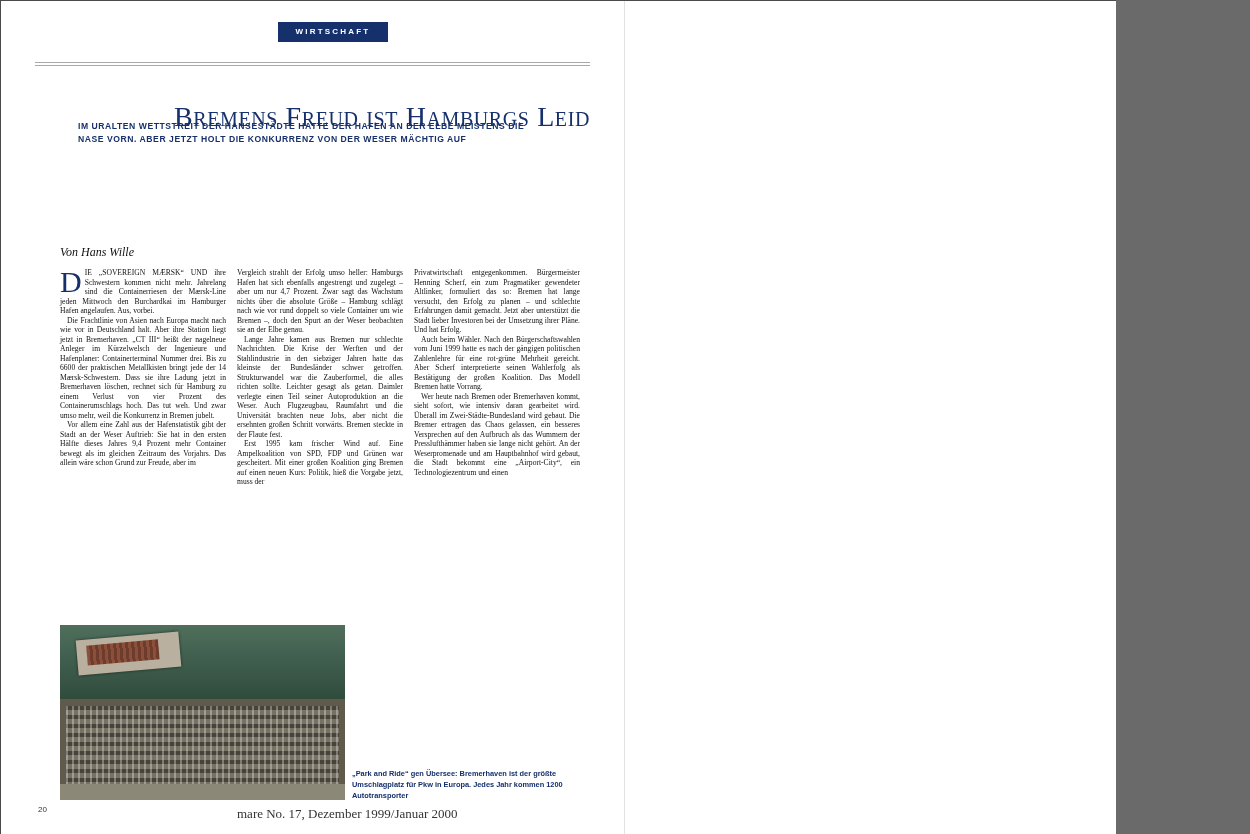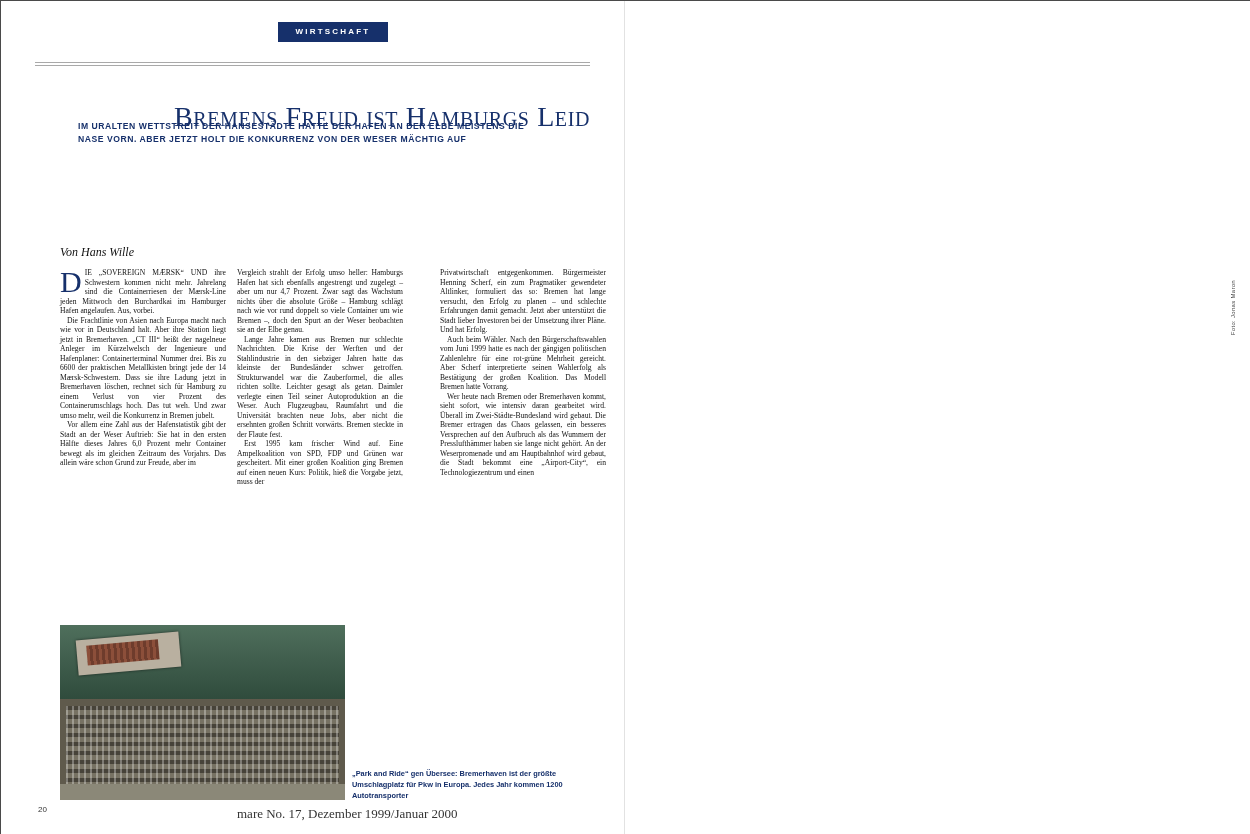--- a/index.html
+++ b/index.html
@@ -4,21 +4,21 @@
 <style>
   html, body {
     margin: 0; padding: 0;
     background: #6a6a6a;
   }
   body {
     font-family: "Liberation Serif", serif;
   }
   .page {
     position: relative;
-    width: 1250px;
+    width: 1116px;
     height: 834px;
     background: #84cc16;
     overflow: hidden;
   }
   
   .left-page {
     position: absolute;
     left: 0; top: 0;
     width: 625px; height: 834px;
     background: #ffffff;
@@ -100,21 +100,21 @@
     line-height: 9.5px;
     text-align: justify;
     color: #111111;
     hyphens: auto;
   }
   .col p { margin: 0; text-indent: 7px; }
   .col p.first { text-indent: 0; }
 
   .lcol1 { left: 60px;  top: 268px; width: 166px; height: 345px; }
   .lcol2 { left: 237px; top: 268px; width: 166px; height: 345px; }
-  .lcol3 { left: 414px; top: 268px; width: 166px; height: 250px; margin-left: 26px; }
+  .lcol3 { left: 414px; top: 268px; width: 166px; height: 250px; }
 
   .dropcap {
     float: left;
     font-family: "Liberation Serif", serif;
     font-size: 30px;
     line-height: 24px;
     padding: 2px 3px 0 0;
     color: #16306b;
     font-weight: normal;
   }
@@ -218,21 +218,21 @@
     <div class="rule-top"></div>
     <div class="rule-top2"></div>
 
     <h1 class="headline">Bremens Freud ist Hamburgs Leid</h1>
     <div class="subhead">Im uralten Wettstreit der Hansestädte hatte der Hafen an der Elbe meistens die Nase vorn. Aber jetzt holt die Konkurrenz von der Weser mächtig auf</div>
     <div class="byline">Von Hans Wille</div>
 
     <div class="col lcol1">
       <p class="first"><span class="dropcap">D</span><span>IE „SOVEREIGN MÆRSK“ UND ihre Schwestern kommen nicht mehr. Jahrelang sind die Containerriesen der Mærsk-Line jeden Mittwoch den Burchardkai im Hamburger Hafen angelaufen. Aus, vorbei.</span></p>
       <p>Die Frachtlinie von Asien nach Europa macht nach wie vor in Deutschland halt. Aber ihre Station liegt jetzt in Bremerhaven. „CT III“ heißt der nagelneue Anleger im Kürzelwelsch der Ingenieure und Hafenplaner: Containerterminal Nummer drei. Bis zu 6600 der praktischen Metallkisten bringt jede der 14 Mærsk-Schwestern. Dass sie ihre Ladung jetzt in Bremerhaven löschen, rechnet sich für Hamburg zu einem Verlust von vier Prozent des Containerumschlags hoch. Das tut weh. Und zwar umso mehr, weil die Konkurrenz in Bremen jubelt.</p>
-      <p>Vor allem eine Zahl aus der Hafenstatistik gibt der Stadt an der Weser Auftrieb: Sie hat in den ersten Hälfte dieses Jahres 6,0 Prozent mehr Container bewegt als im gleichen Zeitraum des Vorjahrs. Das allein wäre schon Grund zur Freude, aber im</p>
+      <p>Vor allem eine Zahl aus der Hafenstatistik gibt der Stadt an der Weser Auftrieb: Sie hat in den ersten Hälfte dieses Jahres 9,4 Prozent mehr Container bewegt als im gleichen Zeitraum des Vorjahrs. Das allein wäre schon Grund zur Freude, aber im</p>
     </div>
 
     <div class="col lcol2">
       <p class="first">Vergleich strahlt der Erfolg umso heller: Hamburgs Hafen hat sich ebenfalls angestrengt und zugelegt – aber um nur 4,7 Prozent. Zwar sagt das Wachstum nichts über die absolute Größe – Hamburg schlägt nach wie vor rund doppelt so viele Container um wie Bremen –, doch den Spurt an der Weser beobachten sie an der Elbe genau.</p>
       <p>Lange Jahre kamen aus Bremen nur schlechte Nachrichten. Die Krise der Werften und der Stahlindustrie in den siebziger Jahren hatte das kleinste der Bundesländer schwer getroffen. Strukturwandel war die Zauberformel, die alles richten sollte. Leichter gesagt als getan. Daimler verlegte einen Teil seiner Autoproduktion an die Weser. Auch Flugzeugbau, Raumfahrt und die Universität brachten neue Jobs, aber nicht die ersehnten großen Schritt vorwärts. Bremen steckte in der Flaute fest.</p>
       <p>Erst 1995 kam frischer Wind auf. Eine Ampelkoalition von SPD, FDP und Grünen war gescheitert. Mit einer großen Koalition ging Bremen auf einen neuen Kurs: Politik, hieß die Vorgabe jetzt, muss der</p>
     </div>
 
     <div class="col lcol3">
       <p class="first">Privatwirtschaft entgegenkommen. Bürgermeister Henning Scherf, ein zum Pragmatiker gewendeter Altlinker, formuliert das so: Bremen hat lange versucht, den Erfolg zu planen – und schlechte Erfahrungen damit gemacht. Jetzt aber unterstützt die Stadt lieber Investoren bei der Umsetzung ihrer Pläne. Und hat Erfolg.</p>

